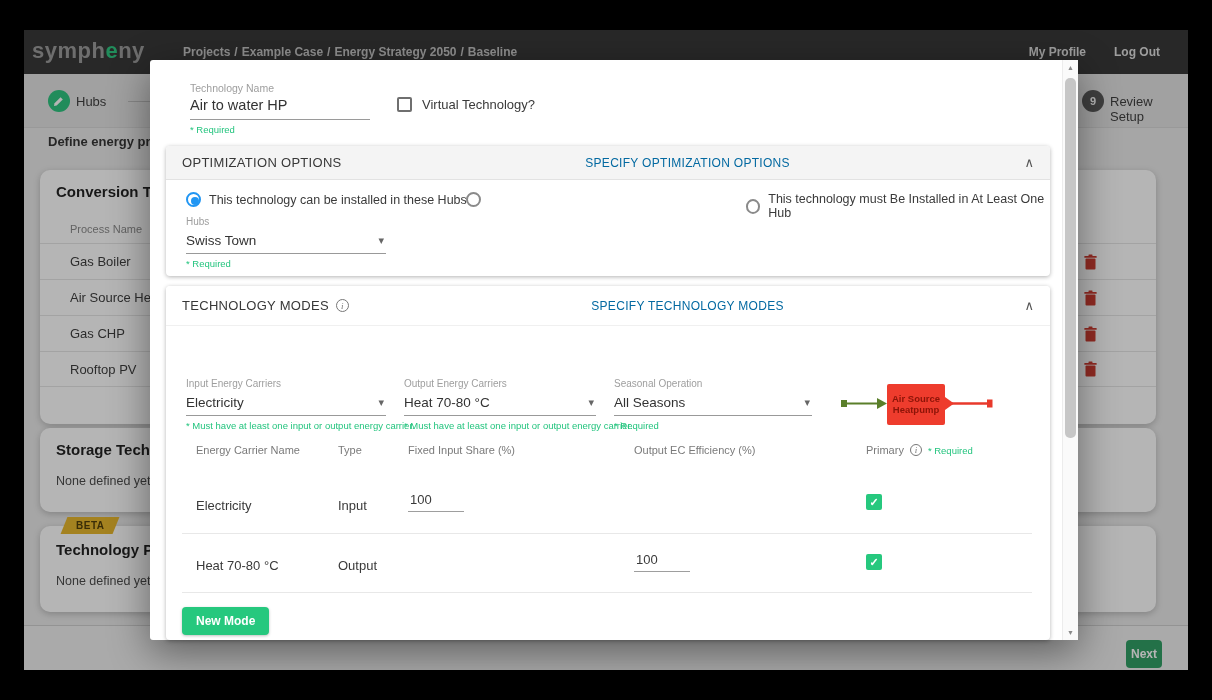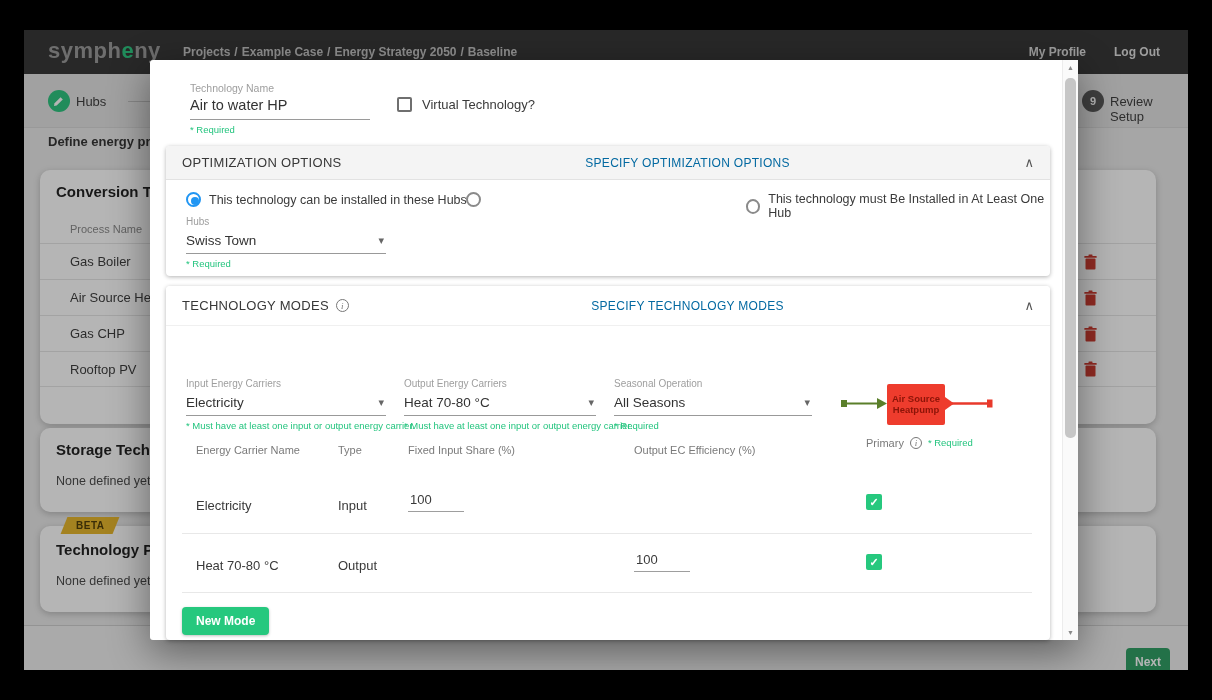--- a/index.html
+++ b/index.html
@@ -3,21 +3,21 @@
 <meta charset="utf-8">
 <style>
   * { margin:0; padding:0; box-sizing:border-box; }
   html,body { width:1212px; height:700px; background:#000; font-family:"Liberation Sans", sans-serif; overflow:hidden; }
 
   
   #window { position:absolute; left:24px; top:30px; width:1164px; height:640px; background:#eaeaea; overflow:hidden; }
 
   
   #topbar { position:absolute; left:0; top:0; width:1164px; height:44px; background:#363636; }
-  #logo { position:absolute; left:24px; top:8px; font-size:22px; font-weight:bold; color:#9a9a9a; letter-spacing:.5px; }
+  #logo { position:absolute; left:8px; top:8px; font-size:22px; font-weight:bold; color:#9a9a9a; letter-spacing:.5px; }
   #logo .accent { color:#2bc47e; }
   #breadcrumb { position:absolute; left:159px; top:15px; font-size:12px; font-weight:bold; color:#c9c9c9; display:flex; gap:4px; }
   #topbar-right { position:absolute; right:28px; top:15px; display:flex; gap:28px; font-size:12px; font-weight:bold; color:#dedede; }
 
   
   #stepper { position:absolute; left:0; top:44px; width:1164px; height:54px; background:#e3e3e3; border-bottom:1px solid #d7d7d7; }
   .step-circle { position:absolute; width:22px; height:22px; border-radius:50%; top:16px; display:flex; align-items:center; justify-content:center; }
   #step-hubs-circle { left:24px; background:#2bc47e; }
   #step-review-circle { left:1058px; background:#575757; color:#fff; font-size:11px; font-weight:bold; }
   .step-label { position:absolute; top:20px; font-size:13px; color:#3d3d3d; }
@@ -39,21 +39,21 @@
   #storage-card { top:398px; height:84px; }
   #storage-card .card-title { margin:13px 0 0 16px; }
   .empty-text { margin:16px 0 0 16px; font-size:12.5px; color:#4a4a4a; }
   #beta-badge { position:absolute; left:40px; top:487px; width:52px; height:17px; background:#e7b62a; transform:skewX(-22deg); z-index:3; display:flex; align-items:center; justify-content:center; }
   #beta-badge span { transform:skewX(22deg); font-size:10px; font-weight:bold; color:#4f3d06; letter-spacing:.5px; }
   #packages-card { top:496px; height:86px; }
   #packages-card .card-title { margin:15px 0 0 16px; }
 
   
   #footer { position:absolute; left:0; top:595px; width:1164px; height:45px; background:#f0f0f0; border-top:1px solid #cfcfcf; }
-  #next-button { position:absolute; left:1102px; top:22px; width:44px; height:28px; background:#2f9e63; border:none; border-radius:4px; color:#fff; font-size:12px; font-weight:bold; font-family:"Liberation Sans",sans-serif; cursor:pointer; }
+  #next-button { position:absolute; left:1102px; top:14px; width:36px; height:28px; background:#2f9e63; border:none; border-radius:4px; color:#fff; font-size:12px; font-weight:bold; font-family:"Liberation Sans",sans-serif; cursor:pointer; }
 
   
   #overlay { position:absolute; left:0; top:0; width:1164px; height:640px; background:rgba(10,10,10,.30); z-index:5; }
 
   
   #modal { position:absolute; left:126px; top:30px; width:928px; height:580px; background:#fff; z-index:10; box-shadow:0 12px 40px rgba(0,0,0,.45); border-radius:3px; }
 
   
   #modal-scrollbar { position:absolute; right:0; top:0; width:16px; height:580px; background:#fafafa; border-left:1px solid #ececec; }
   .scroll-arrow { position:absolute; left:0; width:15px; text-align:center; font-size:7px; color:#8a8a8a; cursor:pointer; }
@@ -296,21 +296,21 @@
         <text x="85" y="32" text-anchor="middle" font-size="9.5" font-weight="bold" fill="#8c1408" font-family="Liberation Sans, sans-serif">Heatpump</text>
         <polygon points="114,16 114,29 123,22.5" fill="#ee3c2d"></polygon>
         <line x1="121" y1="22.5" x2="158" y2="22.5" stroke="#e8392b" stroke-width="2.4"></line>
         <rect x="156" y="18.5" width="5.5" height="8" fill="#e8392b"></rect>
       </svg>
 
       <span class="th" style="left:30px; top:158px;">Energy Carrier Name</span>
       <span class="th" style="left:172px; top:158px;">Type</span>
       <span class="th" style="left:242px; top:158px;">Fixed Input Share (%)</span>
       <span class="th" style="left:468px; top:158px;">Output EC Efficiency (%)</span>
-      <span class="th" style="left:700px; top:151px; display:flex; align-items:flex-start; gap:6px;">
+      <span class="th" style="left:700px; top:158px; display:flex; align-items:center; gap:6px;">
         <span>Primary</span>
         <span class="info-icon" style="width:12px;height:12px;">i</span>
         <span class="required-note">* Required</span>
       </span>
 
       <span class="td" style="left:30px; top:212px;">Electricity</span>
       <span class="td" style="left:172px; top:212px;">Input</span>
       <input class="cell-input" style="left: 242px; top: 206px;" type="text" value="100">
       <div class="checkbox" style="left:700px; top:208px;">
           <span>✓</span>

